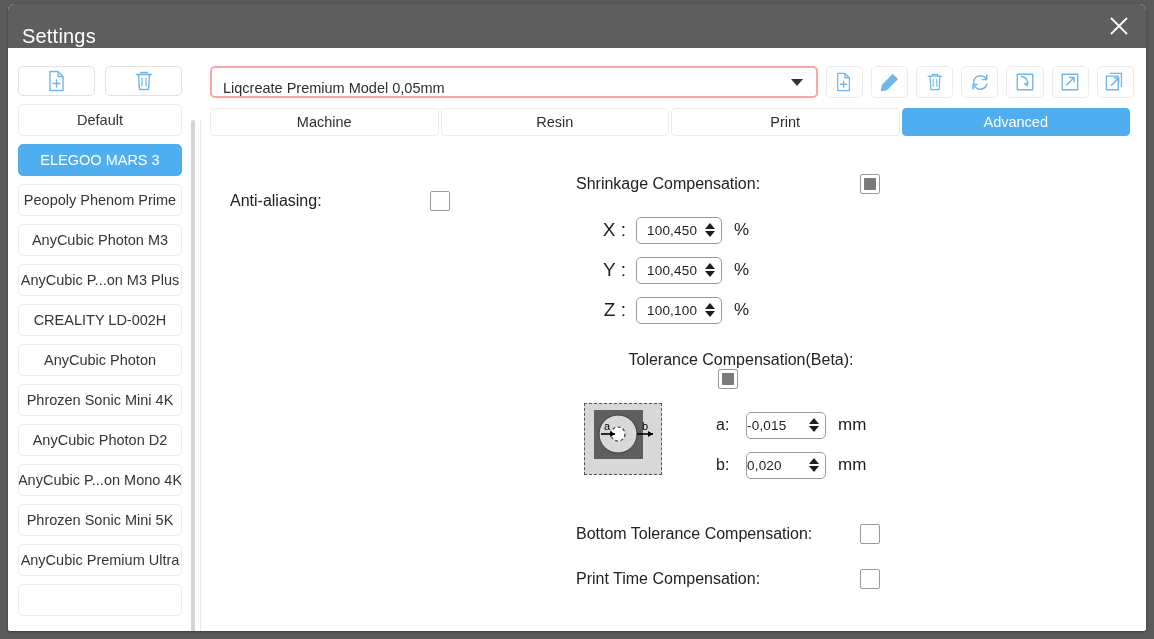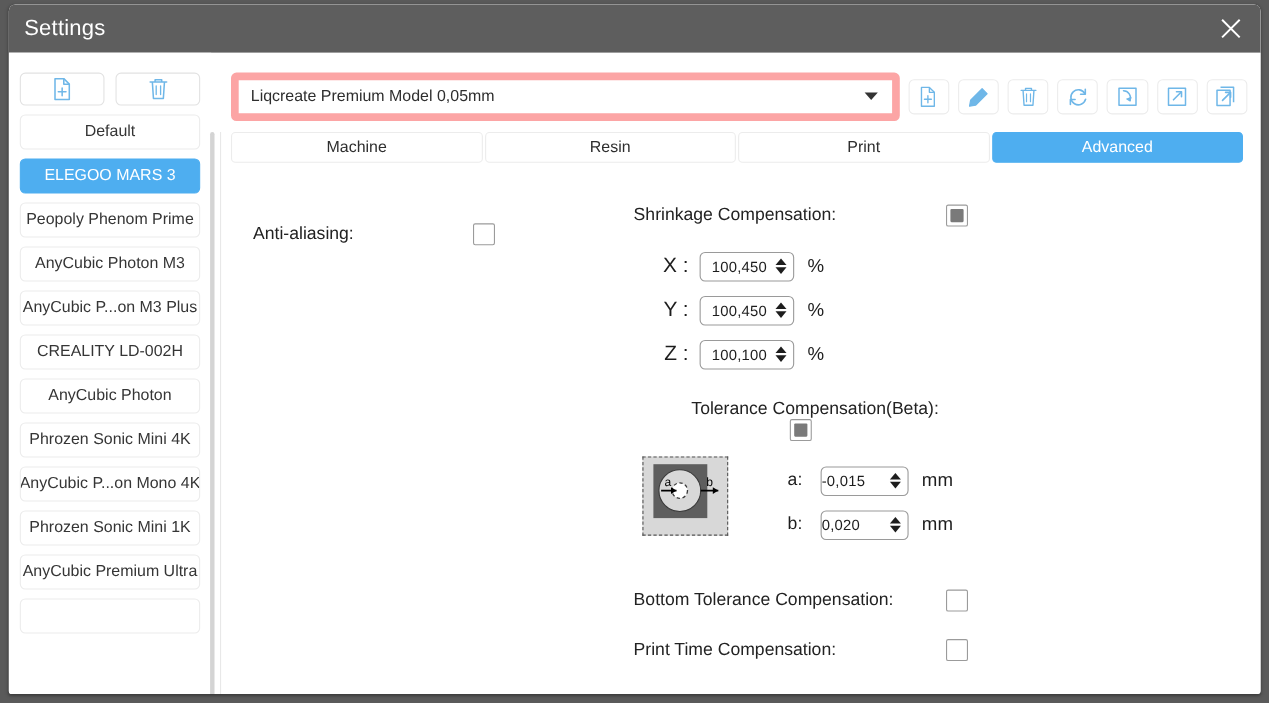--- a/index.html
+++ b/index.html
@@ -18,21 +18,21 @@
     overflow: hidden;
     box-shadow: 0 1px 3px rgba(0,0,0,0.35);
   }
   
   .titlebar {
     position: relative;
     height: 44px;
     background: #5e5e5e;
     border-radius: 5px 5px 0 0;
     display: flex;
-    align-items: center;
+    align-items: flex-end;
   }
   .title-text {
     color: #ffffff;
     font-size: 20px;
     letter-spacing: 0.2px;
     margin-left: 14px;
     font-weight: 400;
   }
   .close-btn {
     position: absolute;
@@ -119,26 +119,26 @@
   }
   .profile-row {
     display: flex;
     align-items: center;
     padding: 18px 12px 0 6px;
     gap: 8px;
   }
   .combo {
     position: relative;
     width: 622px;
-    height: 44px;
-    border: 7px solid #fca5a5;
+    height: 32px;
+    border: 2px solid #fca5a5;
     border-radius: 5px;
     background: #ffffff;
     display: flex;
-    align-items: center;
+    align-items: flex-end;
     cursor: pointer;
   }
   .combo-value {
     font-size: 14.5px;
     color: #2e2e2e;
     margin-left: 11px;
   }
   .combo-arrow {
     position: absolute;
     right: 12px; top: 50%;
@@ -361,22 +361,23 @@
       </div>
       <div class="printer-list">
         <div class="printer-item">Default</div>
         <div class="printer-item selected">ELEGOO MARS 3</div>
         <div class="printer-item">Peopoly Phenom Prime</div>
         <div class="printer-item">AnyCubic Photon M3</div>
         <div class="printer-item">AnyCubic P...on M3 Plus</div>
         <div class="printer-item">CREALITY LD-002H</div>
         <div class="printer-item">AnyCubic Photon</div>
         <div class="printer-item">Phrozen Sonic Mini 4K</div>
+        <div class="printer-item">AnyCubic Photon D2</div>
         <div class="printer-item">AnyCubic P...on Mono 4K</div>
-        <div class="printer-item">Phrozen Sonic Mini 1K</div>
+        <div class="printer-item">Phrozen Sonic Mini 5K</div>
         <div class="printer-item">AnyCubic Premium Ultra</div>
         <div class="printer-item"></div>
       </div>
     </div>
     <div class="sidebar-scrollbar"></div>
     <div class="sidebar-divider"></div>
 
     <div class="main">
 
       <div class="profile-row">

